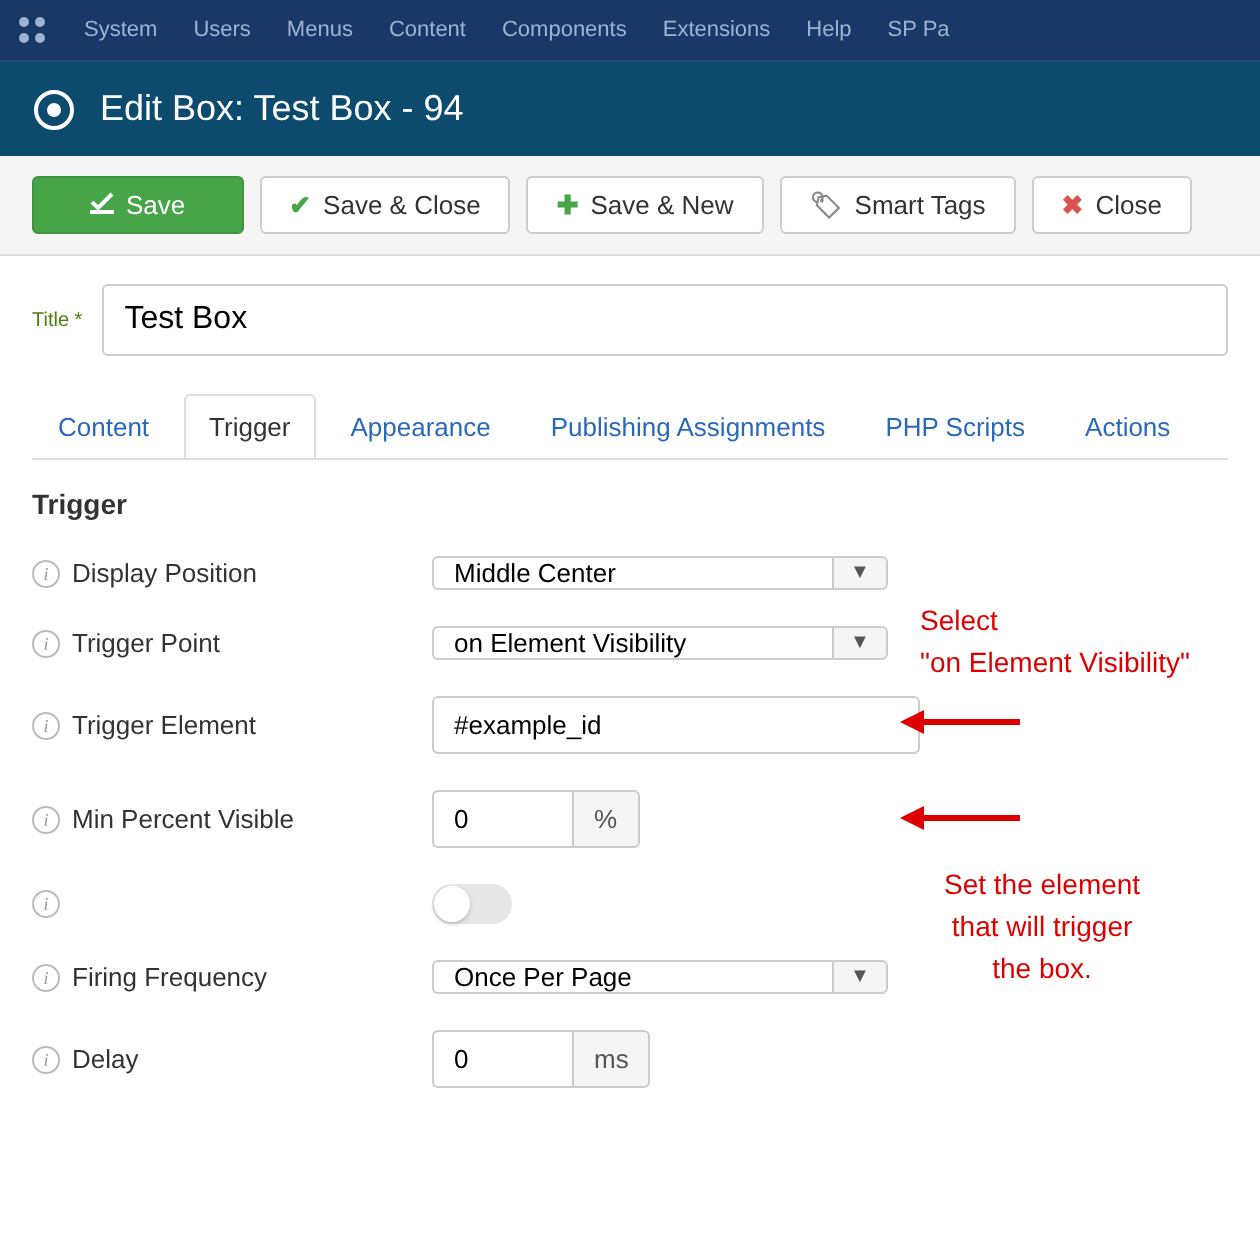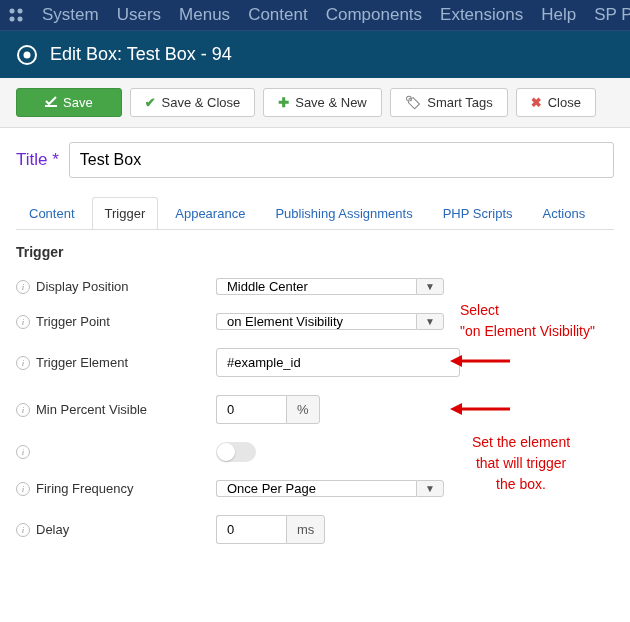--- a/index.html
+++ b/index.html
@@ -1,32 +1,32 @@
 <!DOCTYPE html>
 <html><head>
 <meta charset="utf-8">
 <style>
 * { box-sizing: border-box; margin: 0; padding: 0; }
 body { font-family: -apple-system, BlinkMacSystemFont, "Segoe UI", Arial, sans-serif; font-size: 13px; color: #333; background: #fff; width: 630px; }
-.topbar { background: #1a3867; height: 30px; display: flex; align-items: center; padding: 0 8px; gap: 18px; color: #9db4d0; font-size: 17px; overflow: hidden; white-space: nowrap; }
+.topbar { background: #1a3867; height: 30px; display: flex; align-items: center; padding: 0 8px; gap: 18px; color: #9db4d0; font-size: 11px; overflow: hidden; white-space: nowrap; }
 .topbar .joomla-icon { width: 16px; height: 16px; position: relative; }
 .topbar .joomla-icon svg { width: 16px; height: 16px; }
 .topbar span { cursor: pointer; }
 .titlebar { background: #0c4a6e; height: 48px; display: flex; align-items: center; padding: 0 16px; color: #fff; font-size: 18px; font-weight: 300; border-top: 1px solid #2a4877; }
 .titlebar .target-icon { width: 22px; height: 22px; margin-right: 12px; }
 .toolbar { background: #f5f5f5; border-bottom: 1px solid #ddd; padding: 10px 16px; display: flex; gap: 8px; }
 .btn { display: inline-flex; align-items: center; gap: 6px; padding: 6px 14px; border: 1px solid #ccc; background: #fff; border-radius: 3px; cursor: pointer; font-size: 13px; color: #333; }
 .btn.save { background: #47a447; border-color: #3e933e; color: #fff; padding: 6px 28px; align-items: flex-end; }
 .btn .ico { font-weight: bold; }
 .ico.green { color: #47a447; }
 .ico.red { color: #d9534f; }
 .ico.tag { color: #888; }
 .content { padding: 14px 16px; }
 .title-row { display: flex; align-items: center; gap: 10px; margin-bottom: 18px; }
-.title-row label { font-size: 17px; color: #6d28d9; }
+.title-row label { font-size: 10px; color: #4d7c0f; }
 .title-input { flex: 1; padding: 8px 10px; border: 1px solid #ccc; border-radius: 3px; font-size: 16px; }
 .tabs { display: flex; border-bottom: 1px solid #ddd; gap: 4px; margin-bottom: 14px; overflow: hidden; white-space: nowrap; }
 .tab { padding: 8px 12px; color: #2a69b8; cursor: pointer; border: 1px solid transparent; border-bottom: none; border-radius: 3px 3px 0 0; position: relative; top: 1px; background: #fff; }
 .tab.active { color: #333; border-color: #ddd; border-bottom: 1px solid #fff; }
 .section-title { font-weight: bold; font-size: 14px; margin: 10px 0 18px 0; }
 .form-row { display: flex; align-items: center; margin-bottom: 18px; }
 .form-label { width: 200px; display: flex; align-items: center; gap: 6px; font-size: 13px; color: #333; }
 .info-icon { width: 14px; height: 14px; border: 1px solid #bbb; border-radius: 50%; display: inline-flex; align-items: center; justify-content: center; font-size: 9px; color: #999; font-style: italic; font-family: serif; }
 .select-wrap { display: flex; }
 .select-input { width: 200px; padding: 0 10px; border: 1px solid #ccc; border-right: none; border-radius: 3px 0 0 3px; background: #fff; font-size: 13px; }

